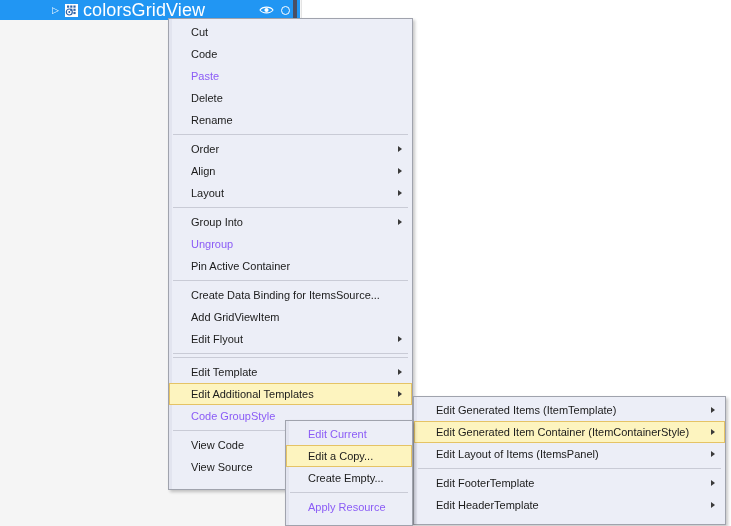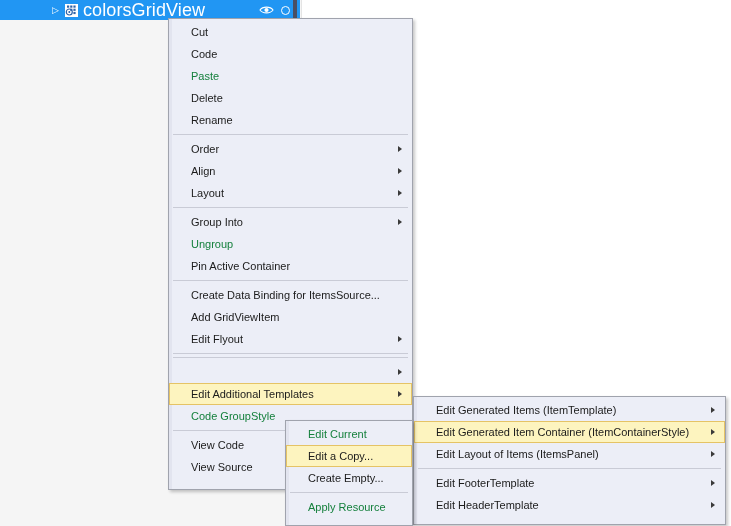--- a/index.html
+++ b/index.html
@@ -105,21 +105,21 @@
     height: 22px;
     line-height: 22px;
     display: flex;
     align-items: center;
     padding: 0 0 0 21px;
     white-space: nowrap;
     box-sizing: border-box;
     border: 1px solid transparent;
   }
   .mi .txt { flex: 0 0 auto; }
-  .mi.disabled { color: #15803d; text-align: right; }
+  .mi.disabled { color: #8b5cf6; text-align: right; }
   .mi.hl {
     background: #fdf4bf;
     border: 1px solid #e5c365;
     align-items: center;
   }
   .arrow {
     position: absolute;
     right: 9px;
     top: 50%;
     transform: translateY(-50%);
@@ -234,20 +234,21 @@
       <span class="txt">Edit Flyout</span>
       <span class="arrow"></span>
     </div>
 
   <div class="sep"></div>
 
 
   <div class="sep"></div>
 
   <div class="mi">
+      <span class="txt">Edit Template</span>
       <span class="arrow"></span>
     </div>
   <div class="mi hl">
       <span class="txt">Edit Additional Templates</span>
       <span class="arrow"></span>
     </div>
   <div class="mi disabled">
       <span class="txt">Code GroupStyle</span>
     </div>
 

